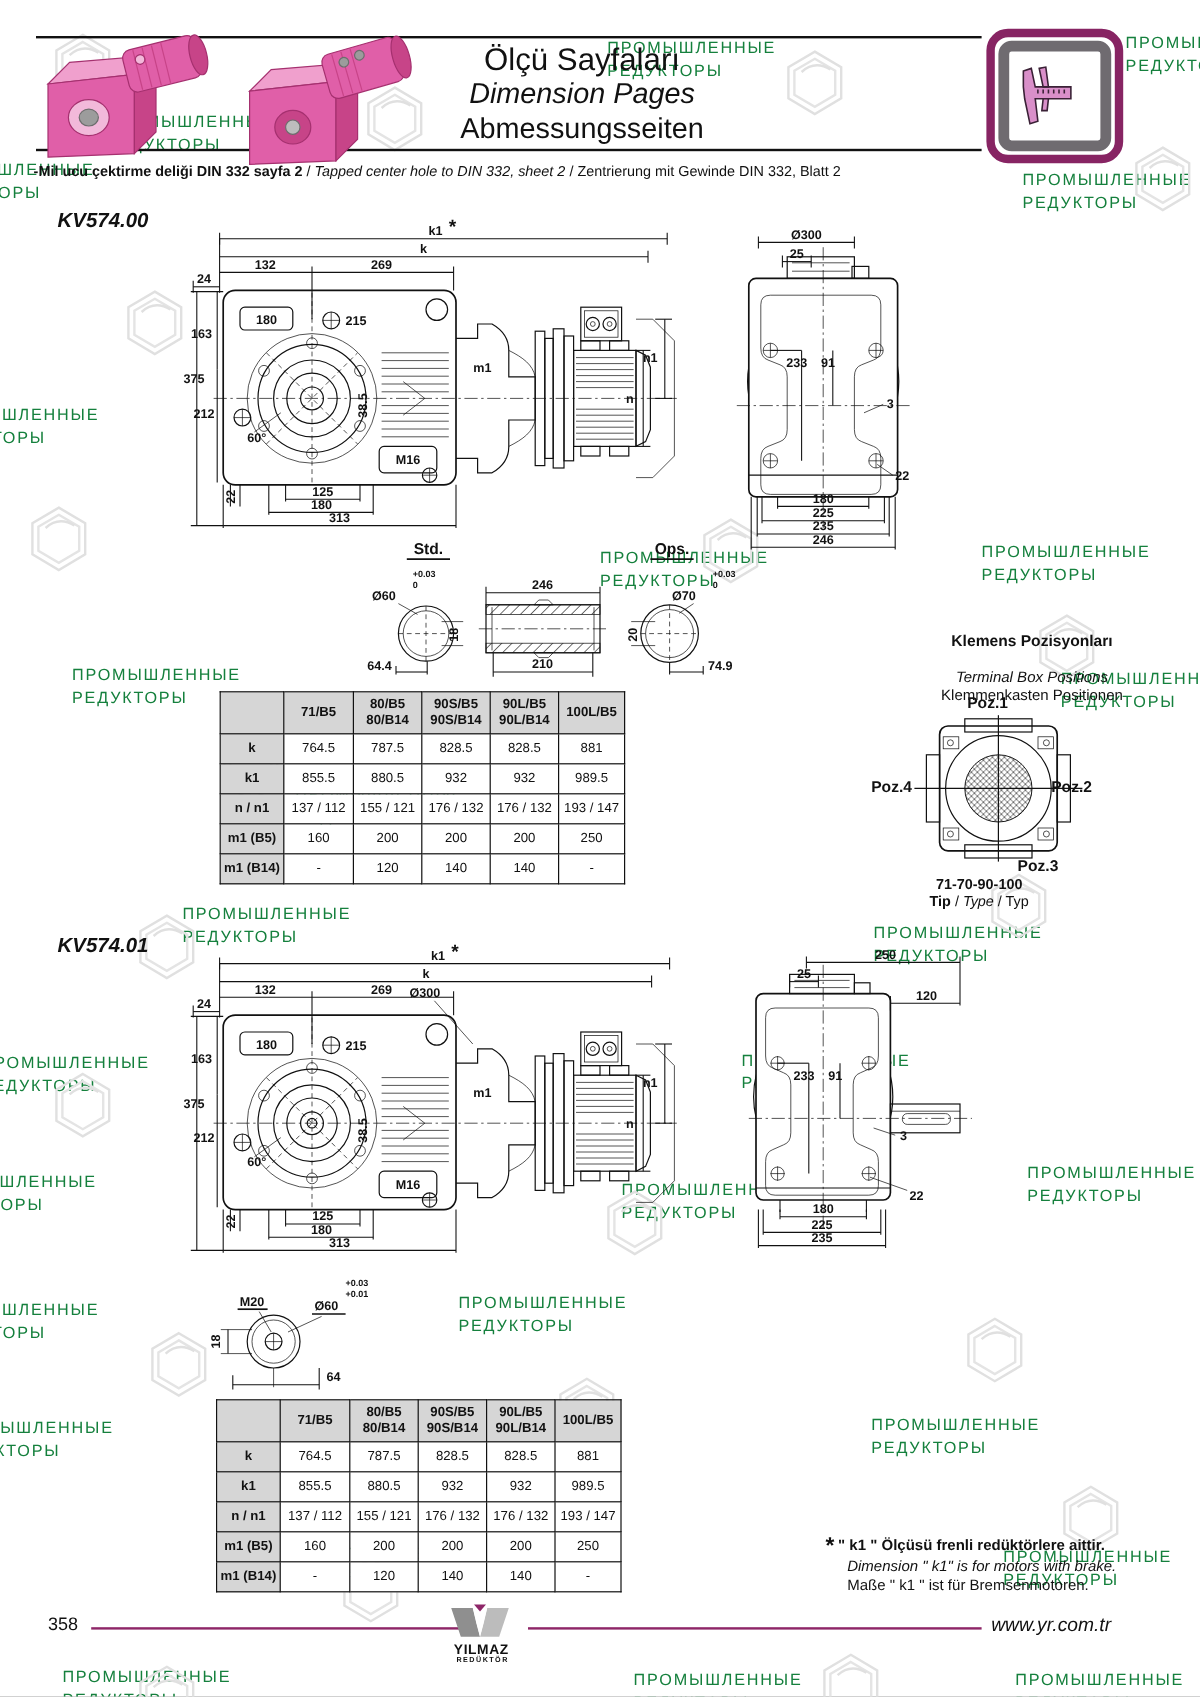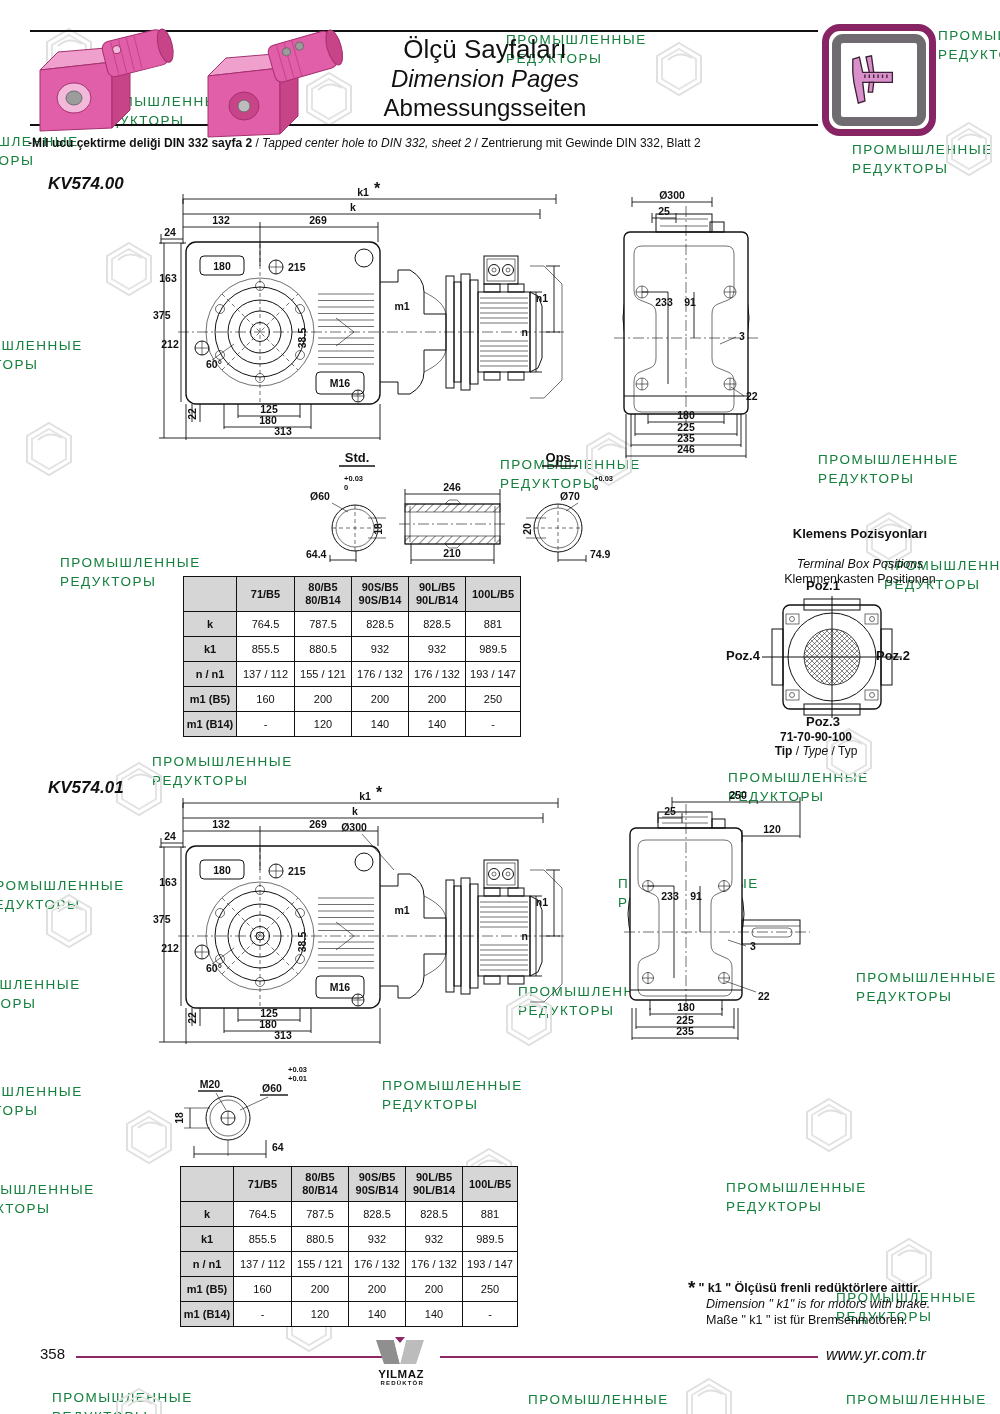--- a/index.html
+++ b/index.html
@@ -660,21 +660,21 @@
       <circle cx="30" cy="99" r="2.5"></circle>
         <circle cx="110" cy="99" r="2.5"></circle>
     </g>
     <circle class="md" cx="70" cy="61" r="44"></circle>
     <circle cx="70" cy="61" r="28" fill="url(#xhatch)" stroke="#111" stroke-width=".8"></circle>
     <line class="md" x1="0" y1="61" x2="140" y2="61"></line>
     <line class="md" x1="70" y1="0" x2="70" y2="122"></line>
   </svg>
   <span class="pozlab" style="left:806px;top:578px;">Poz.1</span>
   <span class="pozlab" style="left:876px;top:648px;">Poz.2</span>
-  <span class="pozlab" style="left:806px;top:714px;">Poz.3</span>
+  <span class="pozlab" style="left:848px;top:714px;">Poz.3</span>
   <span class="pozlab" style="left:726px;top:648px;">Poz.4</span>
   <div id="tb-type">
     <div style="font-weight:bold;">71-70-90-100</div>
     <div><b>Tip</b> / <i>Type</i> / <span>Typ</span></div>
   </div>
 
   <table class="dimtab" style="left:183px;top:576px;">
     <colgroup>
         <col style="width:53px">
         <col style="width:58px">

